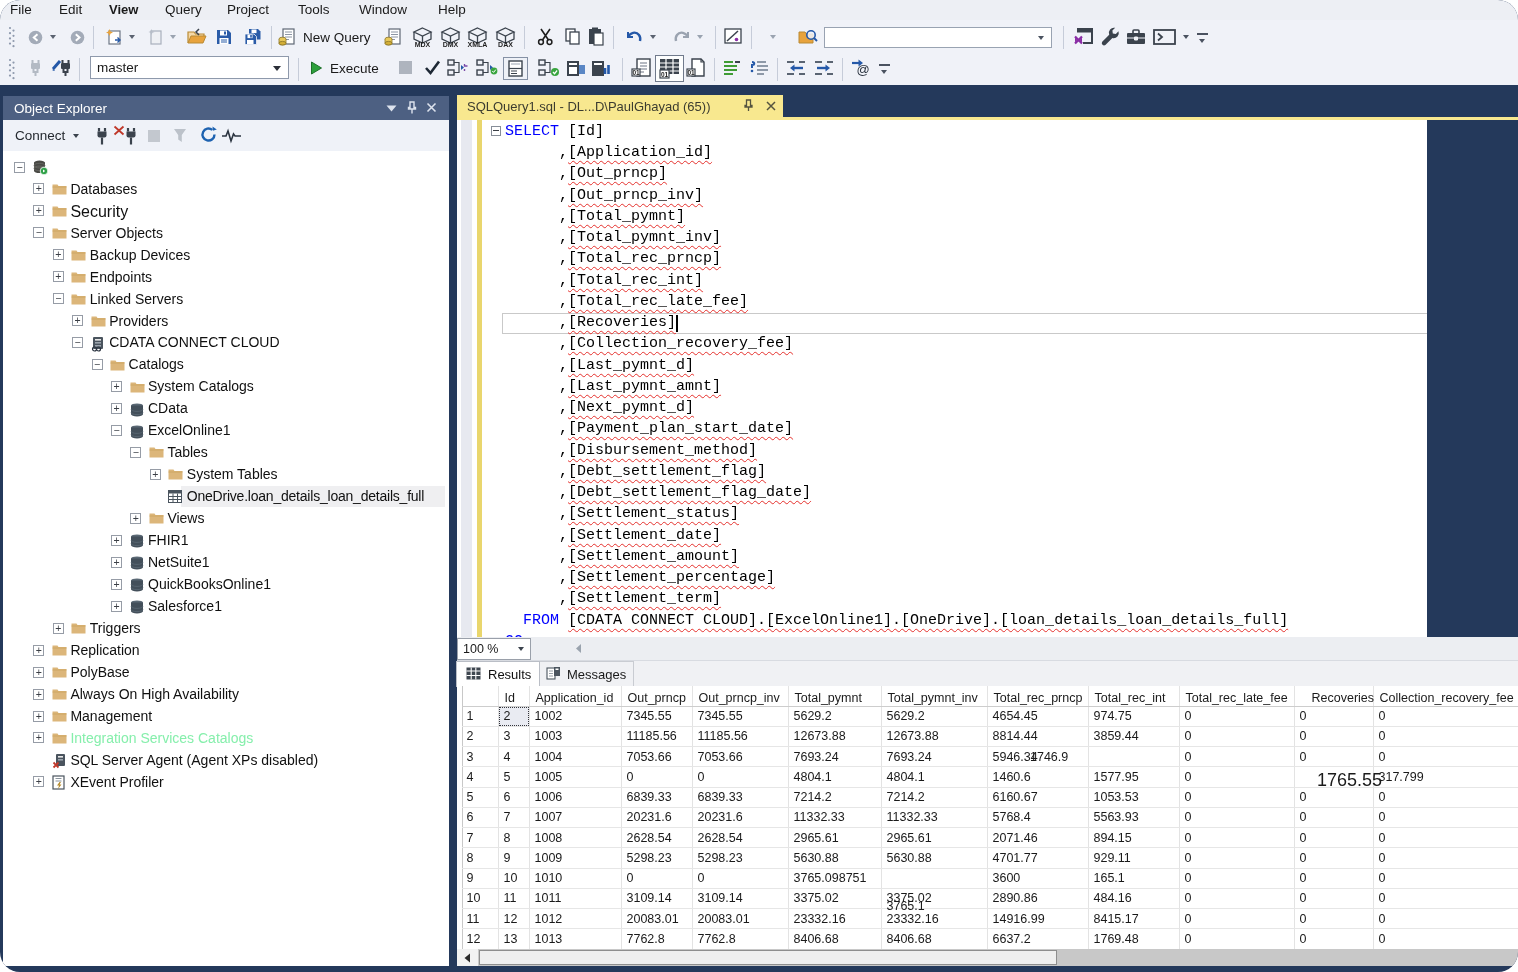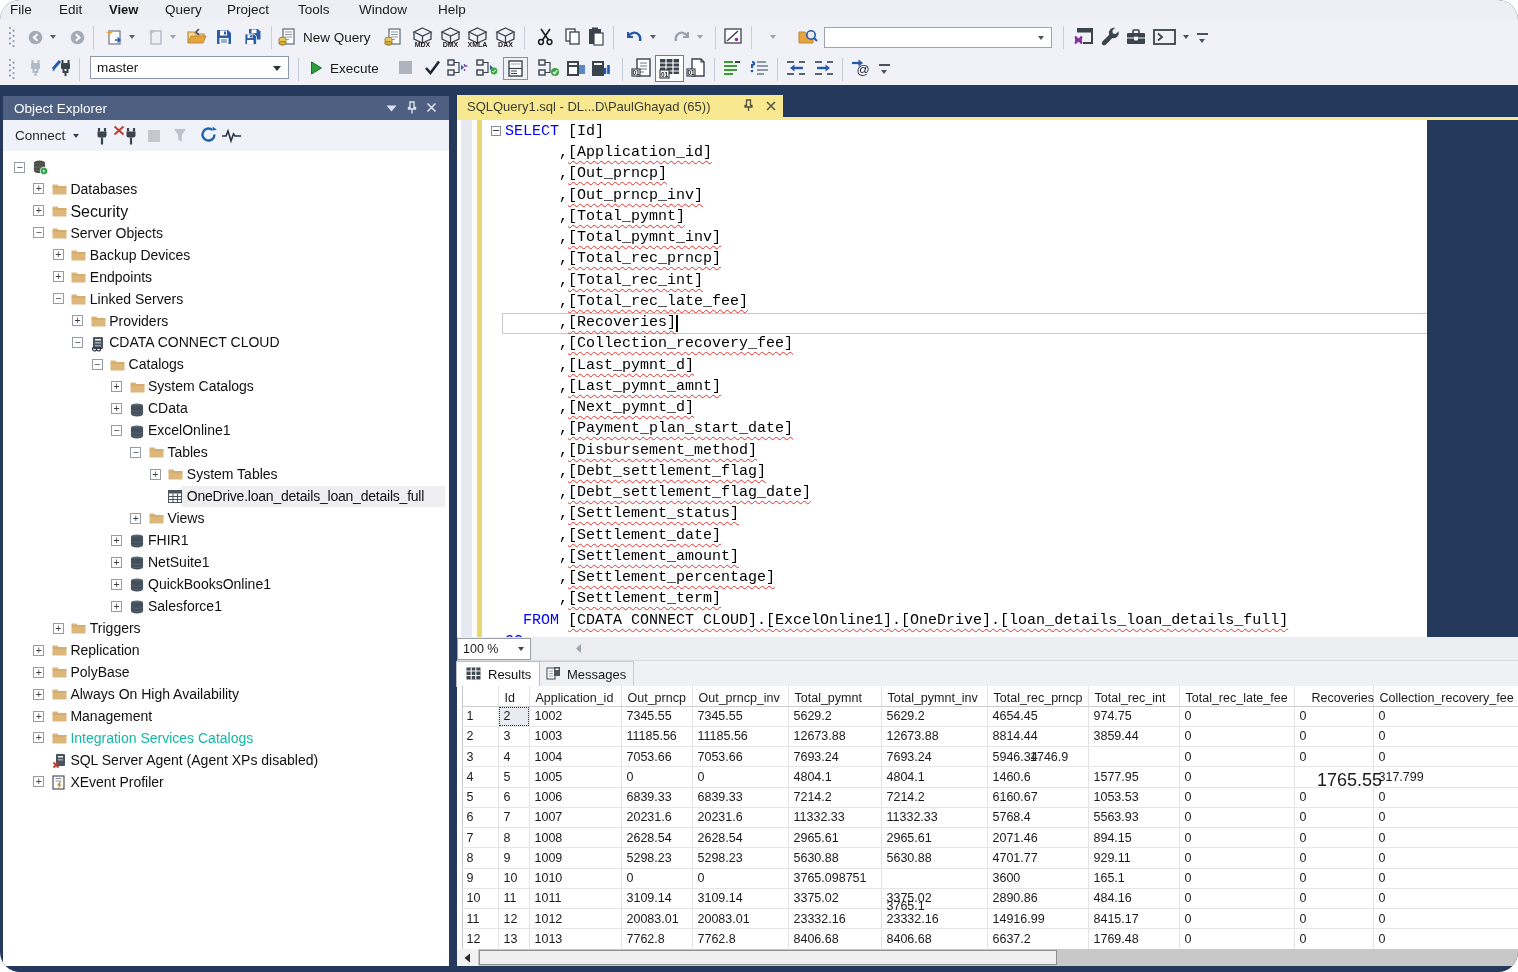--- a/index.html
+++ b/index.html
@@ -501,21 +501,21 @@
 <svg style="left:52.0px;top:710.0px" width="15" height="12" viewBox="0 0 15 12">
       <path d="M0.5 1.5 h5 l1 1.5 h8 v8.5 h-14 Z" fill="#dcb67a"></path>
       <path d="M0.5 4 h14" stroke="#c9a25e" stroke-width="0.8"></path>
     </svg>
 <div class="txt" style="left:70.4px;top:707.8px;font-size:14px;color:#101010;">Management</div>
 <div class="a" style="left:33.4px;top:732.46px;width:11px;height:11px;background:#fff;border:1px solid #969ca6;font-size:10.5px;line-height:8.5px;text-align:center;color:#3b3f46;">+</div>
 <svg style="left:52.0px;top:731.96px" width="15" height="12" viewBox="0 0 15 12">
       <path d="M0.5 1.5 h5 l1 1.5 h8 v8.5 h-14 Z" fill="#dcb67a"></path>
       <path d="M0.5 4 h14" stroke="#c9a25e" stroke-width="0.8"></path>
     </svg>
-<div class="txt" style="left:70.4px;top:729.76px;font-size:14px;color:#14b8a6;">Integration Services Catalogs</div>
+<div class="txt" style="left:70.4px;top:729.76px;font-size:14px;color:#86efac;">Integration Services Catalogs</div>
 <svg style="left:52.0px;top:752.9200000000001px" width="15" height="15" viewBox="0 0 15 15">
       <rect x="4" y="1" width="9" height="12" rx="1" fill="#4a545e"></rect>
       <rect x="6" y="3" width="5" height="1.6" fill="#e8e8e8"></rect>
       <rect x="6" y="6" width="5" height="1.6" fill="#9aa3ac"></rect>
       <path d="M1.5 9.5 L6.5 14.5 M6.5 9.5 L1.5 14.5" stroke="#c0392b" stroke-width="1.8"></path>
     </svg>
 <div class="txt" style="left:70.4px;top:751.72px;font-size:14px;color:#101010;">SQL Server Agent (Agent XPs disabled)</div>
 <div class="a" style="left:33.4px;top:776.38px;width:11px;height:11px;background:#fff;border:1px solid #969ca6;font-size:10.5px;line-height:8.5px;text-align:center;color:#3b3f46;">+</div>
 <svg style="left:52.0px;top:774.88px" width="13" height="15" viewBox="0 0 13 15">
       <rect x="1" y="1" width="11" height="13" fill="#fff" stroke="#4a545e" stroke-width="1.2"></rect>

